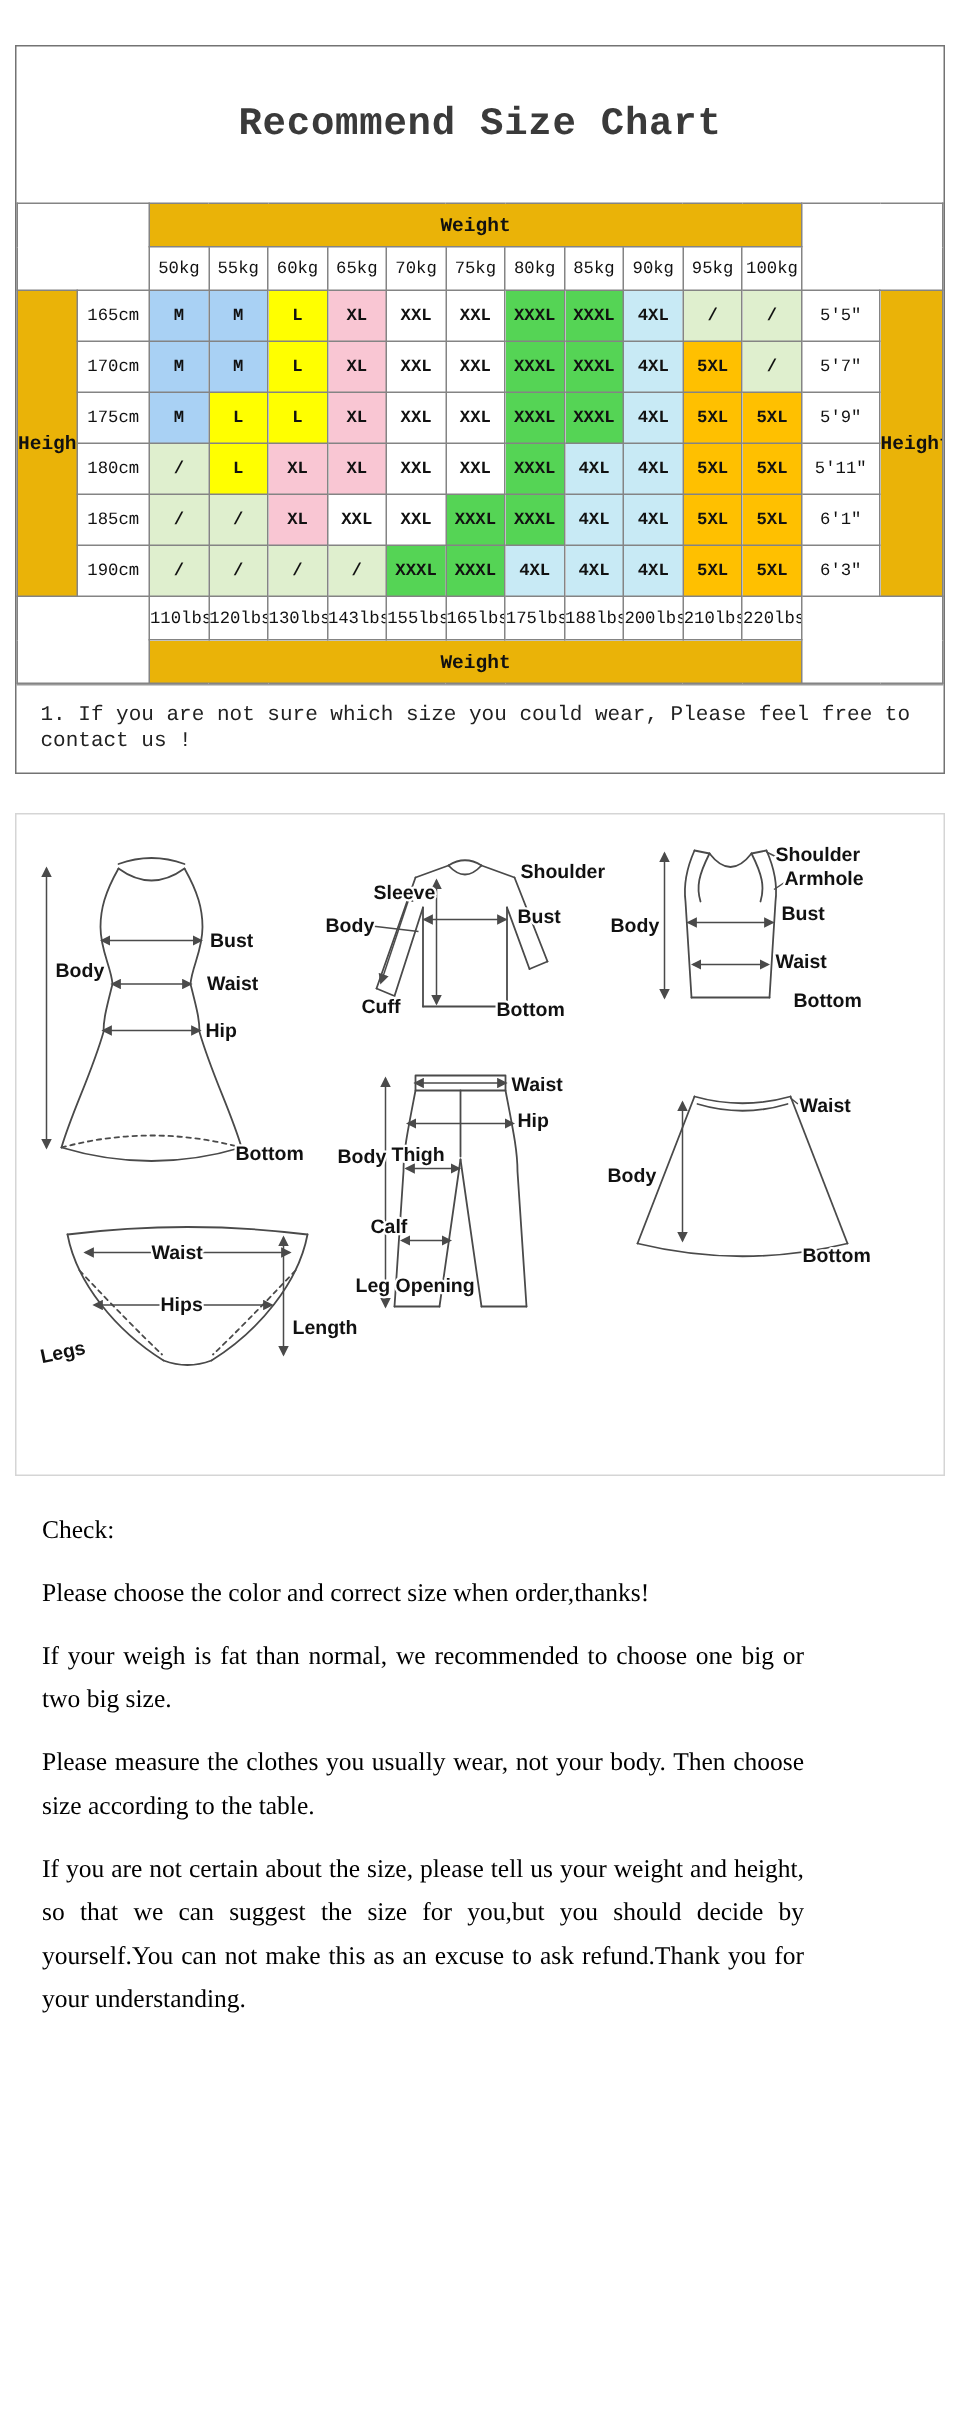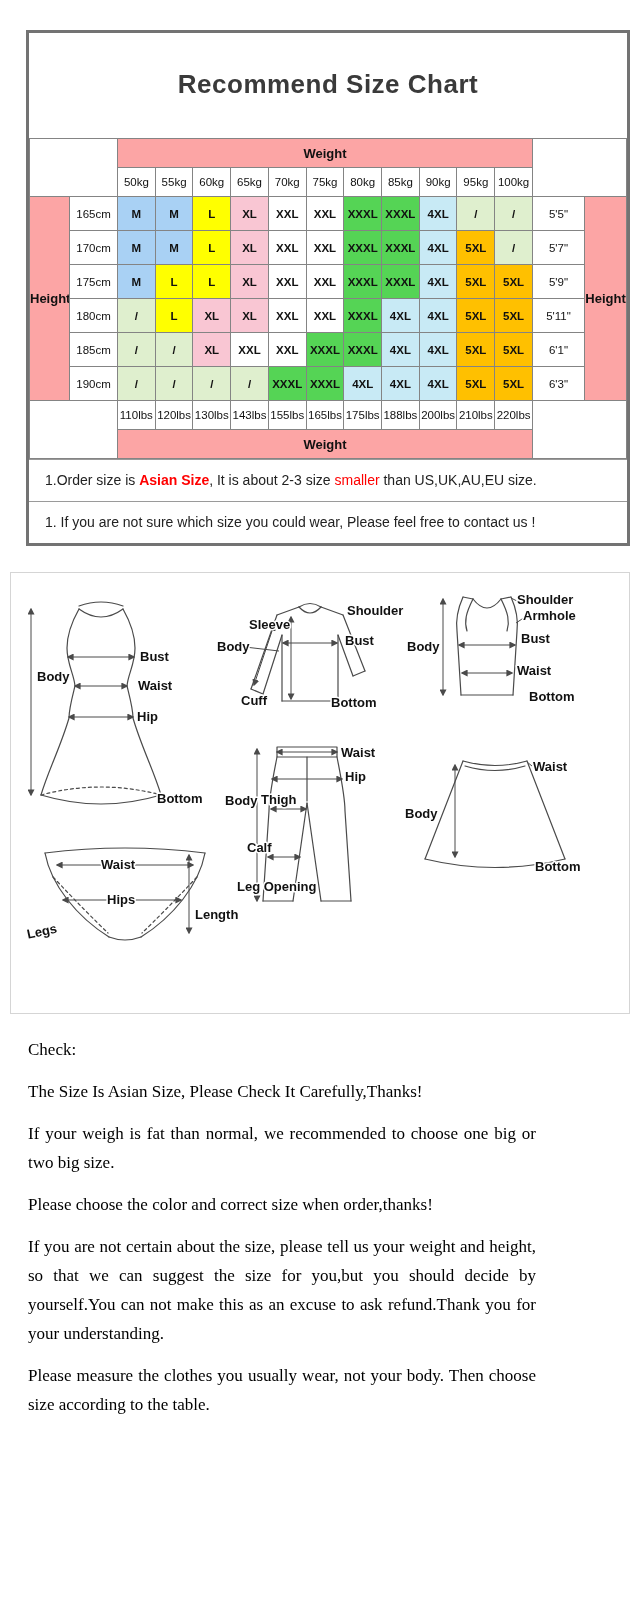--- a/index.html
+++ b/index.html
@@ -1,27 +1,27 @@
 <!DOCTYPE html>
 <html><head>
 <meta charset="utf-8">
 <style>
   html,body { margin:0; padding:0; background:#ffffff; }
   body { width:640px; font-family:"Liberation Sans", sans-serif; color:#111; }
 
   
-  .top-box { margin:30px 10px 0 26px; border:3px solid #737373; background:#fff; }
+  .top-box { margin:30px 10px 0 10px; border:1px solid #737373; background:#fff;font-family:Liberation Mono, monospace; }
   .chart-title { text-align:center; font-size:26px; font-weight:bold; color:#3a3a3a;
                  margin:0; padding:36px 0 38px 0; letter-spacing:.5px; }
 
   table.sct { width:100%; border-collapse:collapse; table-layout:fixed; }
   table.sct td { border:1px solid #848484; text-align:center; vertical-align:middle;
                  font-size:11.5px; color:#111; height:33px; padding:0; overflow:hidden; }
   table.sct tr.thin td { height:28px; }
-  table.sct td.hdr { font-weight:bold; font-size:13px; background:#fca5a5; }
+  table.sct td.hdr { font-weight:bold; font-size:13px; background:#eab308; }
   table.sct td.sz  { font-weight:bold; font-size:11.5px; }
   table.sct td.corner { background:#fff; }
 
   .chart-note { border-top:1px solid #9a9a9a; padding:12px 16px; font-size:14px; color:#222; line-height:1.2; }
   .red  { color:#ff0000; }
   .redb { color:#ff0000; font-weight:bold; }
 
   
   .diagram-box { margin:26px 10px 0 10px; border:1px solid #d5d5d5; height:440px; background:#fff; }
   .diagram-box svg { display:block; }
@@ -178,21 +178,20 @@
       <td>210lbs</td>
       <td>220lbs</td>
       <td class="corner" colspan="2" rowspan="2"></td>
     </tr>
     <tr class="thin">
       <td class="hdr" colspan="11">Weight</td>
     </tr>
     </tbody>
   </table>
 
-  <div class="chart-note"><span>1.Order size is </span><span class="redb">Asian Size</span><span>, It is about 2-3 size </span><span class="red">smaller</span><span> than US,UK,AU,EU size.</span></div>
   <div class="chart-note">1. If you are not sure which size you could wear, Please feel free to contact us !</div>
 </div>
 
 <div class="diagram-box">
   <svg viewBox="0 0 618 440" width="618" height="440">
     <defs>
       <marker id="ah" viewBox="0 0 10 10" refX="8" refY="5" markerWidth="7" markerHeight="7" orient="auto-start-reverse">
         <path d="M0,0 L10,5 L0,10 z" fill="#4a4a4a"></path>
       </marker>
     </defs>
@@ -323,18 +322,17 @@
       <text x="90" y="296">Waist</text>
       <text x="96" y="331">Hips</text>
       <text x="16" y="363" transform="rotate(-12 30 360)">Legs</text>
       <text x="184" y="346">Length</text>
     </g>
   </svg>
 </div>
 
 <div class="notes">
   <p class="nh">Check:</p>
-  <p>The Size Is Asian Size, Please Check It Carefully,Thanks!</p>
+  <p>Please choose the color and correct size when order,thanks!</p>
   <p>If your weigh is fat than normal, we recommended to choose one big or two big size.</p>
-  <p>Please choose the color and correct size when order,thanks!</p>
+  <p>Please measure the clothes you usually wear, not your body. Then choose size according to the table.</p>
   <p>If you are not certain about the size, please tell us your weight and height, so that we can suggest the size for you,but you should decide by yourself.You can not make this as an excuse to ask refund.Thank you for your understanding.</p>
-  <p>Please measure the clothes you usually wear, not your body. Then choose size according to the table.</p>
 </div>
 
 </body></html>

